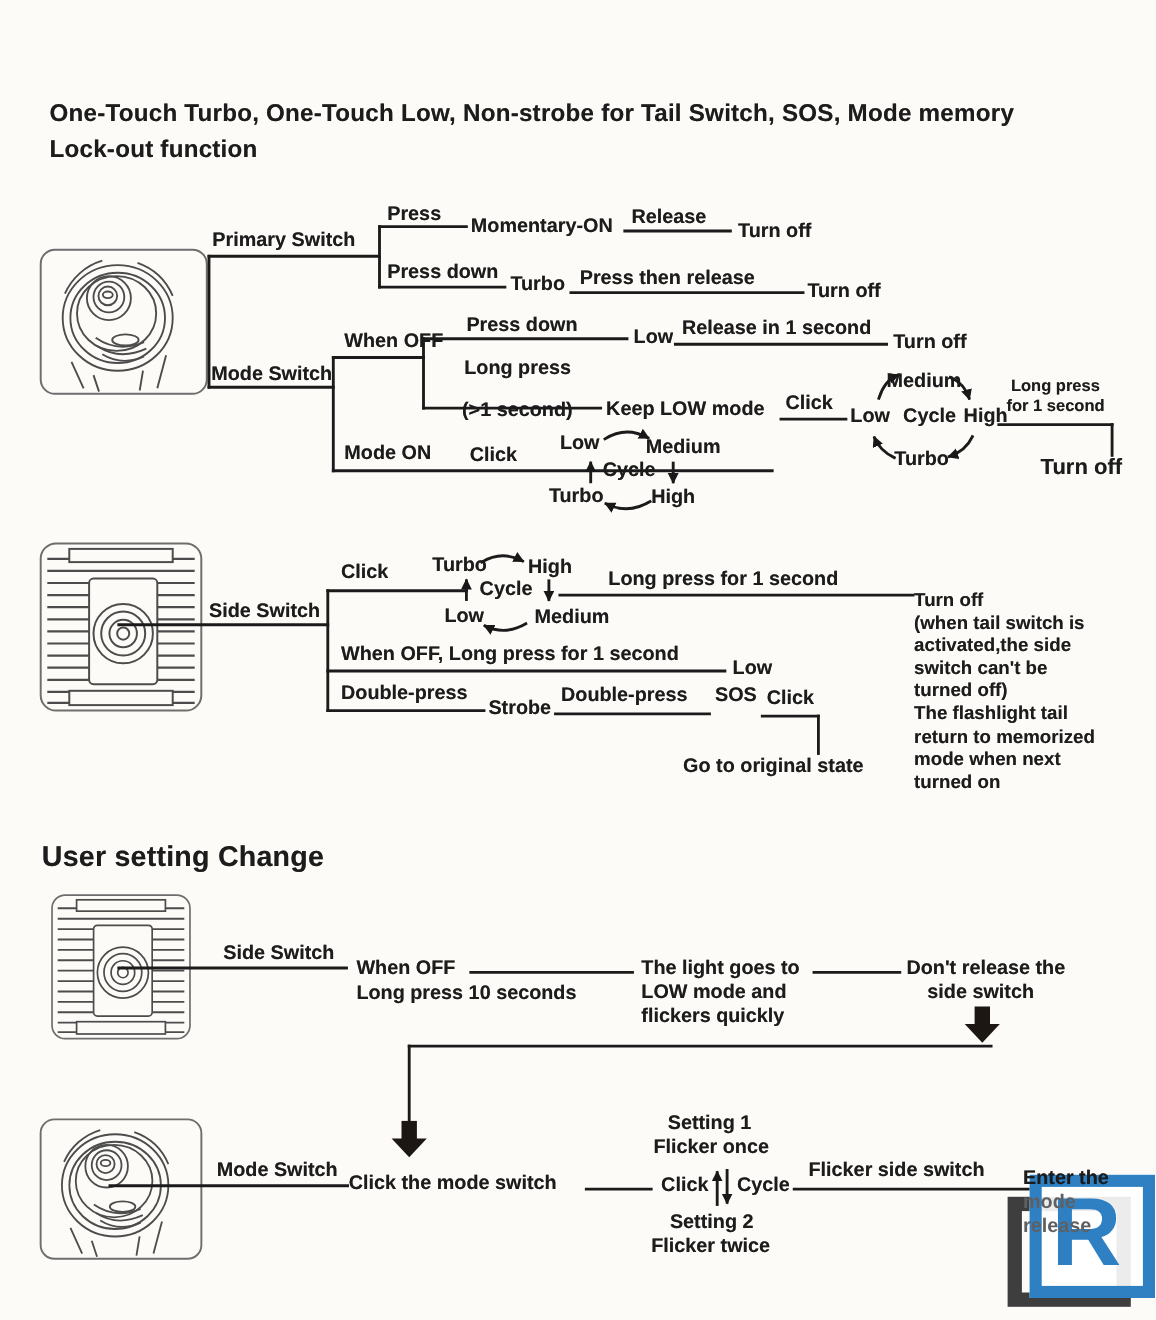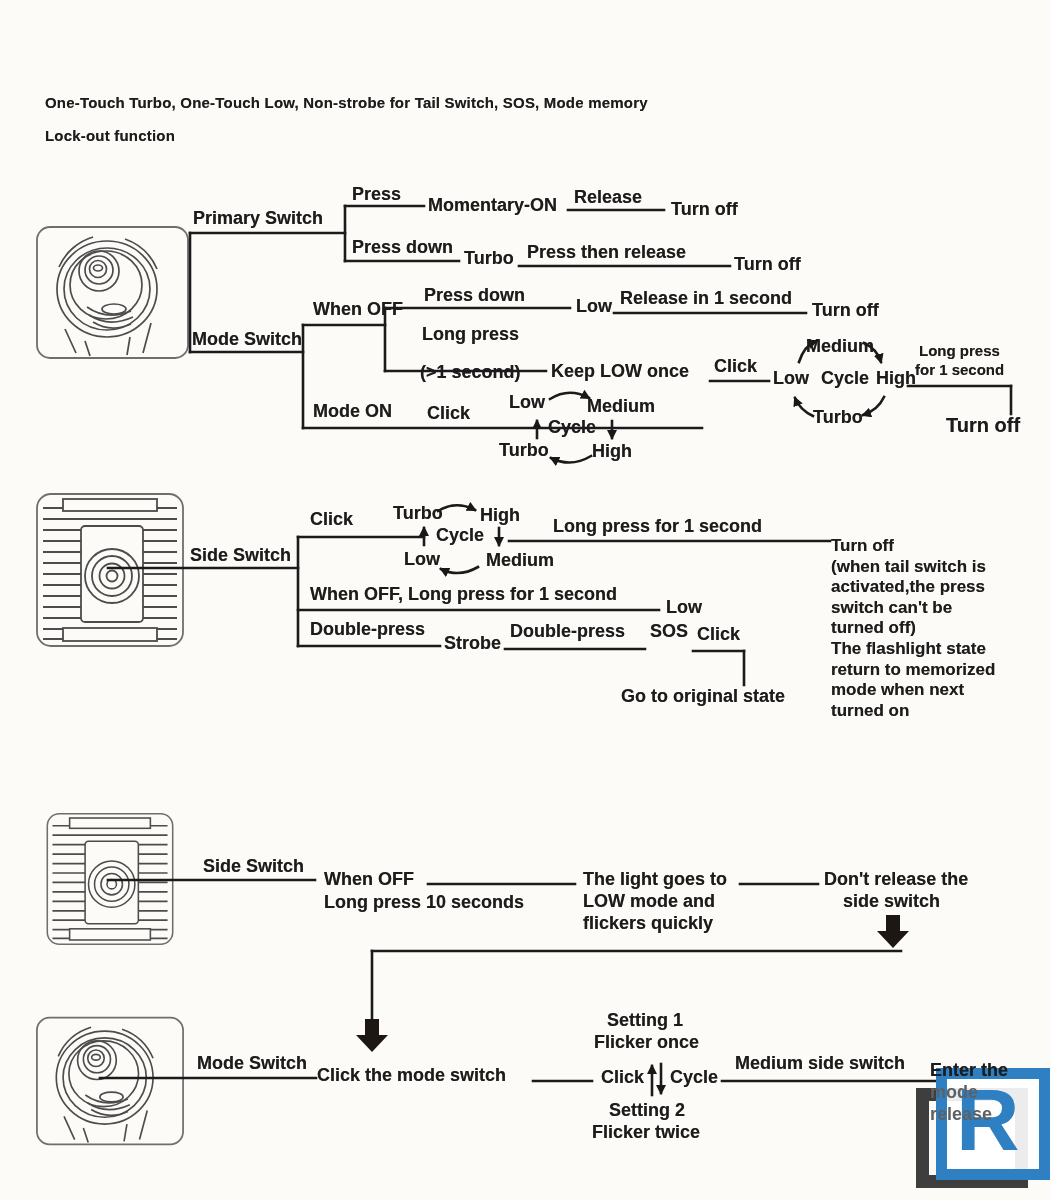--- a/index.html
+++ b/index.html
@@ -16,21 +16,21 @@
   }
   .sm{font-size:15px;line-height:18px;}
   .big{font-size:20px;}
   .badge{
     position:absolute;left:33px;top:56px;width:362px;height:32px;
     background:#0d0d0d;border-radius:17px;z-index:3;
     display:flex;align-items:center;justify-content:center;
     color:#fff;font-weight:800;font-size:20px;letter-spacing:.3px;
     box-shadow:0 0 0 2px #0d0d0d, inset 0 0 0 1.5px #555;
   }
-  .subtitle{font-size:15px;letter-spacing:.2px;}
+  .subtitle{font-size:22px;letter-spacing:.2px;}
   .heading{font-size:26px;font-weight:800;letter-spacing:.2px;}
   .note-block{
     position:absolute;left:831px;top:536px;z-index:3;
     font-weight:700;font-size:17px;line-height:20.6px;white-space:nowrap;
     text-shadow:0 0 .4px rgba(20,20,20,.55);
   }
   .illus{position:absolute;z-index:1;}
   svg.connect{position:absolute;left:0;top:0;z-index:2;}
   .logo{position:absolute;left:916px;top:1068px;width:134px;height:122px;z-index:4;}
   .logo *{box-sizing:border-box;}
@@ -202,21 +202,21 @@
   <span class="lbl" style="left:734px;top:254px">Turn off</span>
 
   <span class="lbl" style="left:192px;top:329px">Mode Switch</span>
   <span class="lbl" style="left:313px;top:299px">When OFF</span>
   <span class="lbl" style="left:424px;top:285px">Press down</span>
   <span class="lbl" style="left:576px;top:296px">Low</span>
   <span class="lbl" style="left:620px;top:288px">Release in 1 second</span>
   <span class="lbl" style="left:812px;top:300px">Turn off</span>
   <span class="lbl" style="left:422px;top:324px">Long press</span>
   <span class="lbl" style="left:420px;top:362px">(&gt;1 second)</span>
-  <span class="lbl" style="left:551px;top:361px">Keep LOW once</span>
+  <span class="lbl" style="left:551px;top:361px">Keep LOW mode</span>
   <span class="lbl" style="left:714px;top:356px">Click</span>
   <span class="lbl" style="left:773px;top:368px">Low</span>
   <span class="lbl" style="left:821px;top:368px">Cycle</span>
   <span class="lbl" style="left:876px;top:368px">High</span>
   <span class="lbl" style="left:806px;top:336px">Medium</span>
   <span class="lbl" style="left:813px;top:407px">Turbo</span>
   <span class="lbl sm" style="left:919px;top:342px">Long press</span>
   <span class="lbl sm" style="left:915px;top:361px">for 1 second</span>
   <span class="lbl big" style="left:946px;top:415px">Turn off</span>
   <span class="lbl" style="left:313px;top:401px">Mode ON</span>
@@ -240,46 +240,47 @@
   <span class="lbl" style="left:310px;top:619px">Double-press</span>
   <span class="lbl" style="left:444px;top:633px">Strobe</span>
   <span class="lbl" style="left:510px;top:621px">Double-press</span>
   <span class="lbl" style="left:650px;top:621px">SOS</span>
   <span class="lbl" style="left:697px;top:624px">Click</span>
   <span class="lbl" style="left:621px;top:686px">Go to original state</span>
 
   <div class="note-block">
     <div>Turn off</div>
     <div>(when tail switch is</div>
-    <div>activated,the press</div>
+    <div>activated,the side</div>
     <div>switch can't be</div>
     <div>turned off)</div>
-    <div>The flashlight state</div>
+    <div>The flashlight tail</div>
     <div>return to memorized</div>
     <div>mode when next</div>
     <div>turned on</div>
   </div>
 
+  <span class="lbl heading" style="left:38px;top:768px">User setting Change</span>
   <span class="lbl" style="left:203px;top:856px">Side Switch</span>
   <span class="lbl" style="left:324px;top:869px">When OFF</span>
   <span class="lbl" style="left:324px;top:892px">Long press 10 seconds</span>
   <span class="lbl" style="left:583px;top:869px">The light goes to</span>
   <span class="lbl" style="left:583px;top:891px">LOW mode and</span>
   <span class="lbl" style="left:583px;top:913px">flickers quickly</span>
   <span class="lbl" style="left:824px;top:869px">Don't release the</span>
   <span class="lbl" style="left:843px;top:891px">side switch</span>
   <span class="lbl" style="left:197px;top:1053px">Mode Switch</span>
   <span class="lbl" style="left:317px;top:1065px">Click the mode switch</span>
   <span class="lbl" style="left:607px;top:1010px">Setting 1</span>
   <span class="lbl" style="left:594px;top:1032px">Flicker once</span>
   <span class="lbl" style="left:601px;top:1067px">Click</span>
   <span class="lbl" style="left:670px;top:1067px">Cycle</span>
   <span class="lbl" style="left:609px;top:1100px">Setting 2</span>
   <span class="lbl" style="left:592px;top:1122px">Flicker twice</span>
-  <span class="lbl" style="left:735px;top:1053px">Medium side switch</span>
+  <span class="lbl" style="left:735px;top:1053px">Flicker side switch</span>
   <span class="lbl over-logo" style="left:930px;top:1060px">Enter the</span>
   <span class="lbl over-logo gray-ink" style="left:930px;top:1082px">mode</span>
   <span class="lbl over-logo gray-ink" style="left:930px;top:1104px">release</span>
 
   <div class="logo">
     <div class="logo-gray"></div>
     <div class="logo-blue"></div>
     <span class="logo-r">R</span>
   </div>
 

